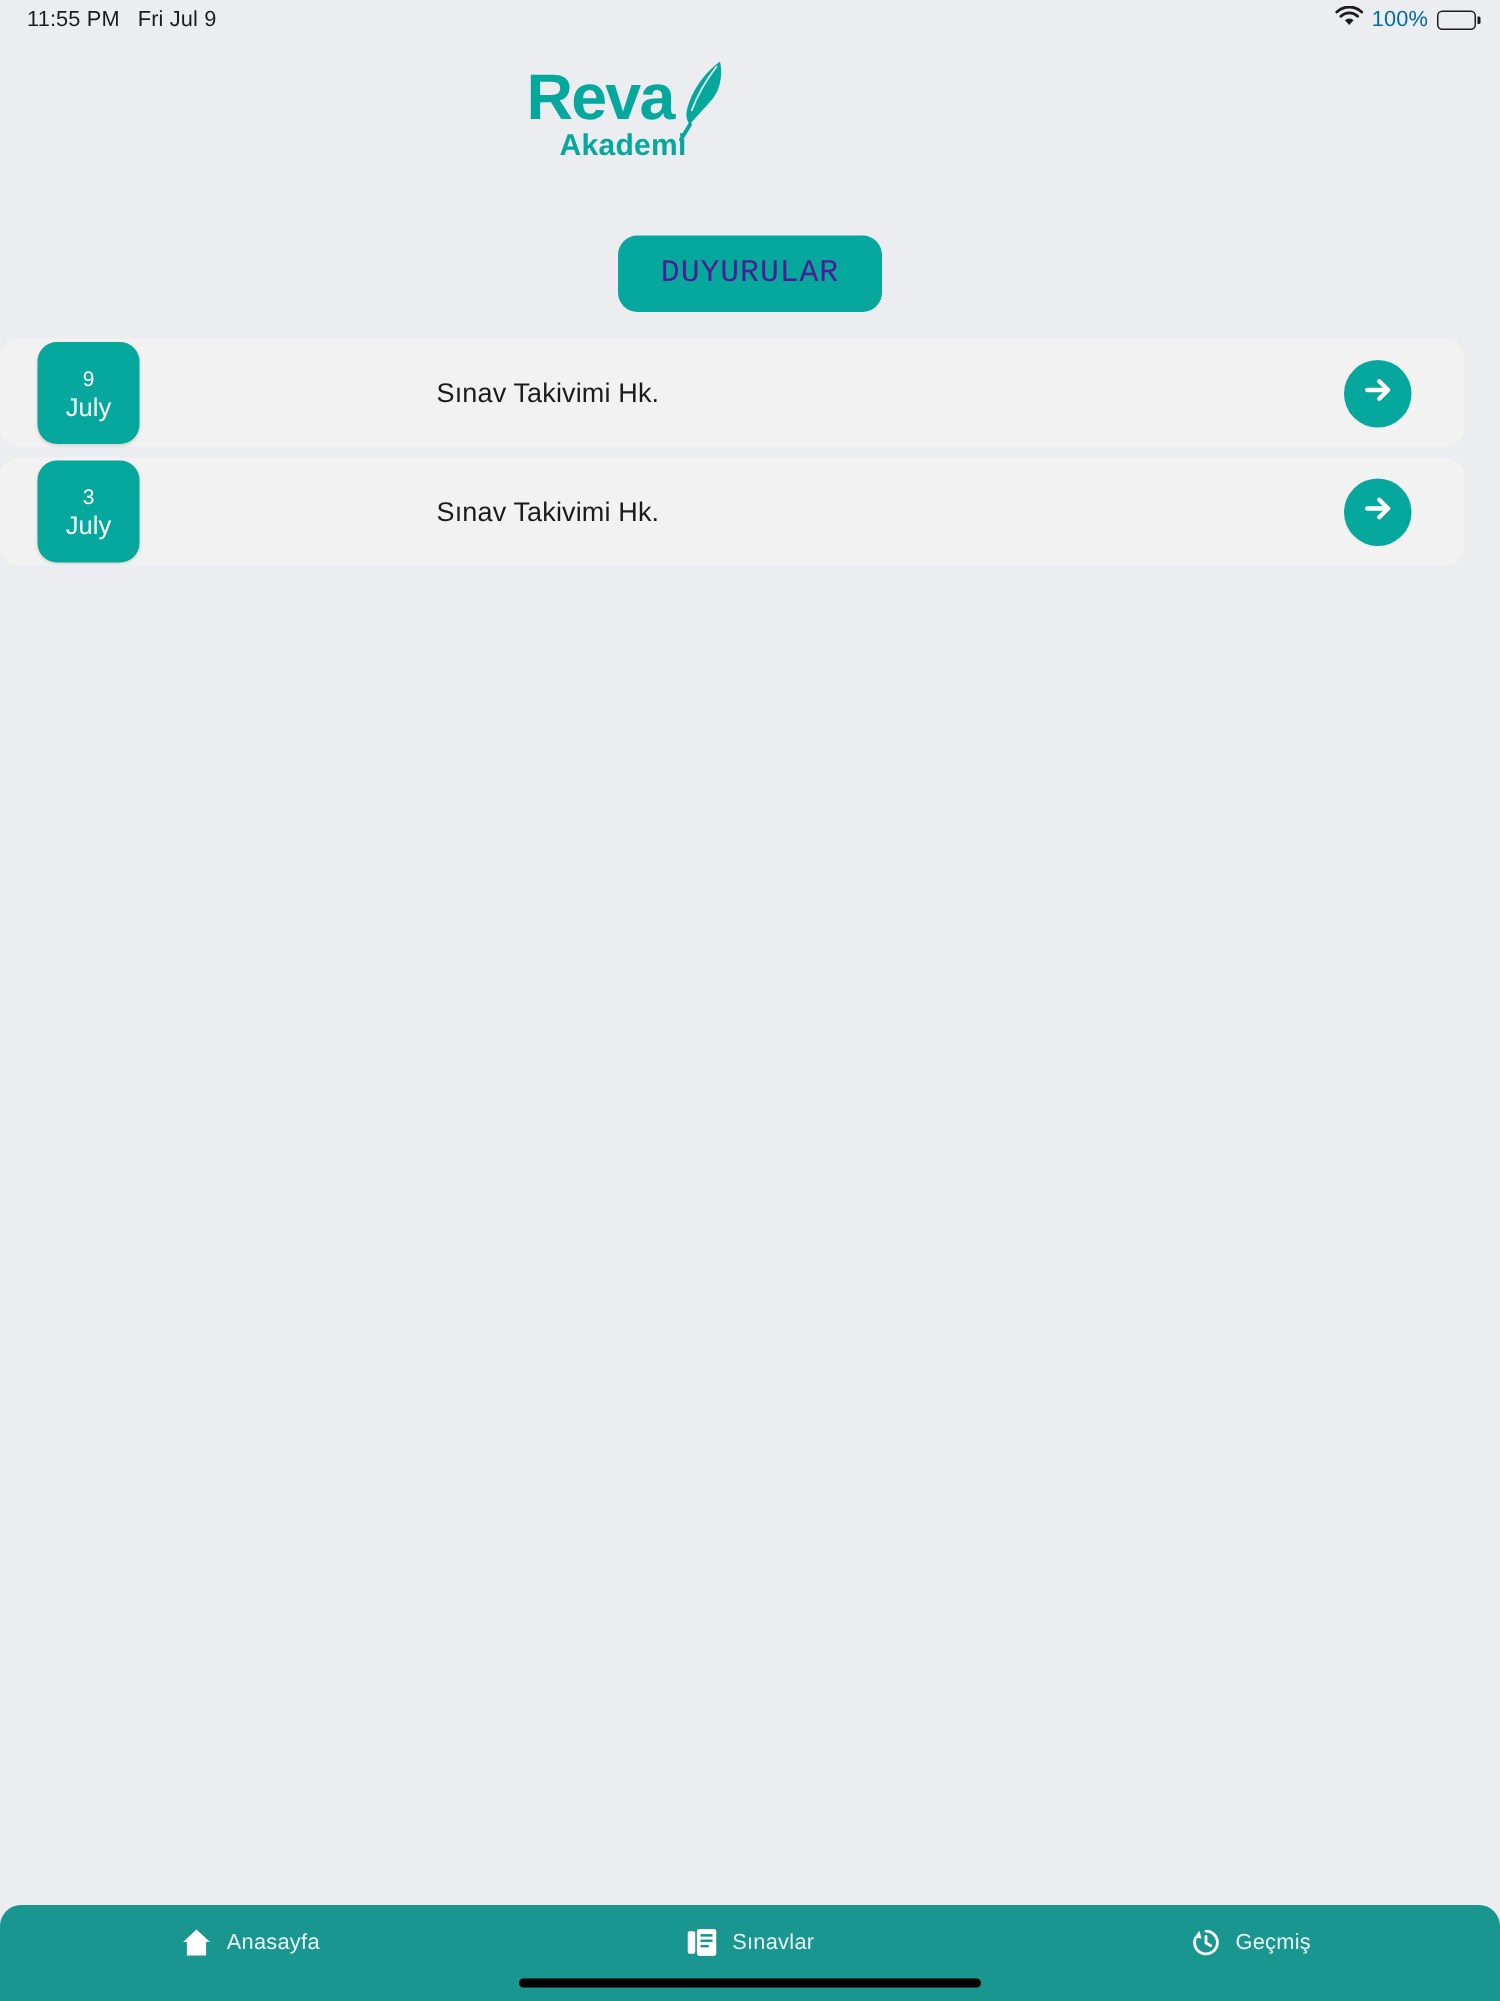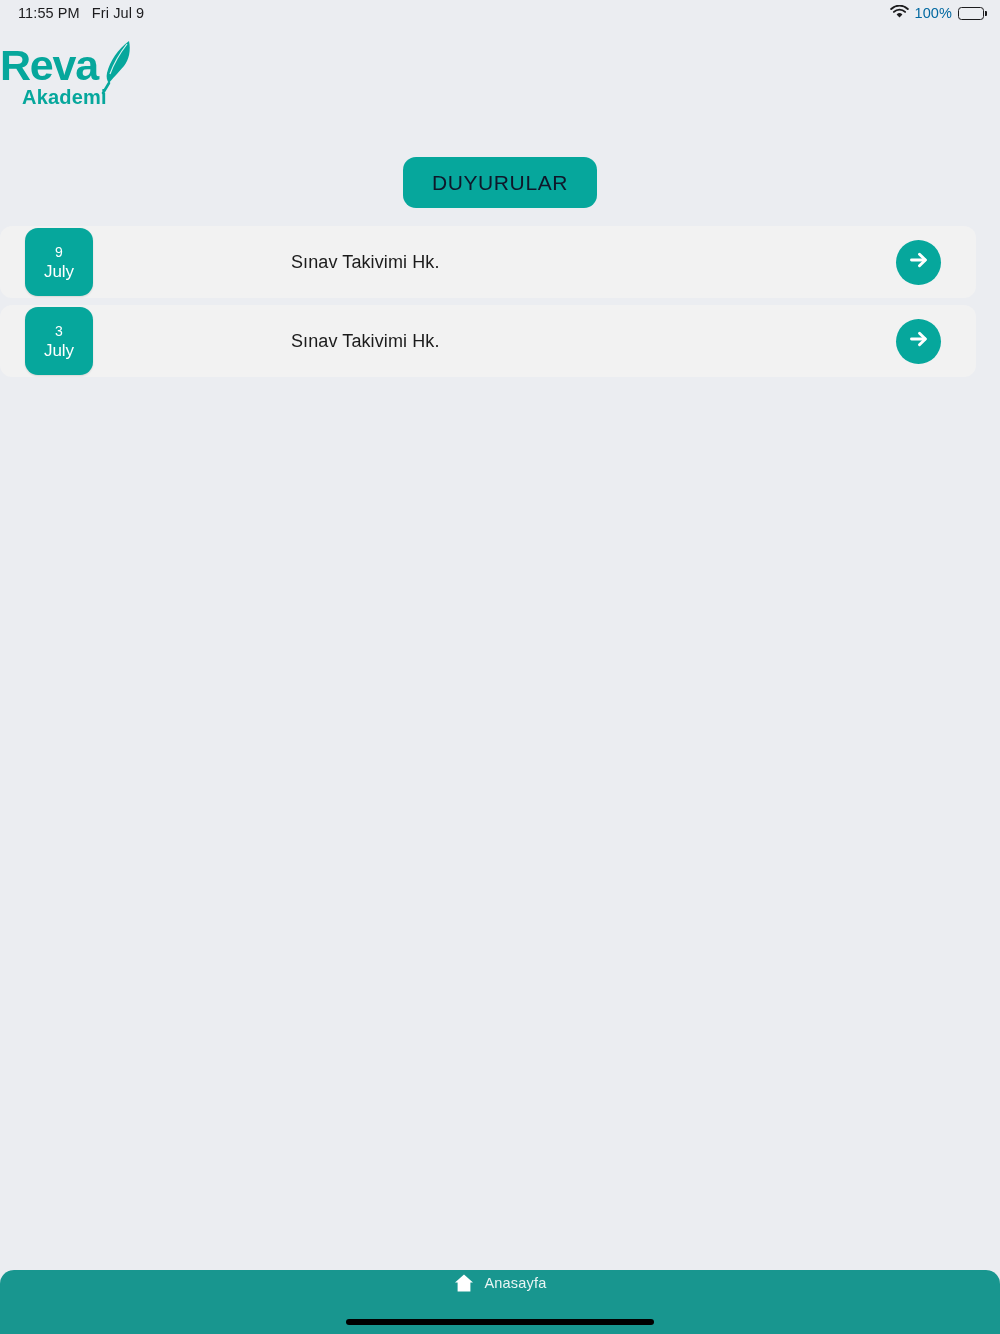--- a/index.html
+++ b/index.html
@@ -65,21 +65,21 @@
     background: #1c1c1e;
     border-radius: 1.6px;
   }
 
   
   .logo-wrap {
     position: absolute;
     top: 42px; left: 0;
     width: 832px;
     display: flex;
-    justify-content: flex-start;
+    justify-content: center;
   }
   .logo {
     position: relative;
     width: 130px;
     height: 72px;
   }
   .logo-reva {
     position: absolute;
     left: 0; top: 0;
     font-size: 43px;
@@ -105,27 +105,27 @@
   
   .announce-btn-wrap {
     position: absolute;
     top: 157px; left: 0;
     width: 1000px;
     display: flex;
     justify-content: center;
   }
   .announce-btn {
     background: #06a79c;
-    color: #0f172a;
+    color: #4c1d95;
     font-size: 21px;
     letter-spacing: 0.6px;
     padding: 15px 29px 15px 29px;
     border: none;
     border-radius: 13px;
-    font-family: Liberation Sans, sans-serif;
+    font-family: Liberation Mono, monospace;
     cursor: pointer;
     line-height: 1;
   }
 
   
   .list {
     position: absolute;
     top: 226px; left: 0;
     width: 1000px;
   }
@@ -189,21 +189,21 @@
   .bottom-nav {
     position: absolute;
     left: 0;
     bottom: 0;
     width: 1000px;
     height: 64px;
     background: #18968f;
     border-radius: 14px 14px 0 0;
     display: flex;
     align-items: flex-start;
-    padding-top: 2px;
+    padding-top: 14px;
   }
   .nav-item {
     flex: 1;
     display: flex;
     align-items: center;
     justify-content: center;
     gap: 9px;
     cursor: pointer;
   }
   .nav-label {
@@ -300,14 +300,36 @@
 
 <div class="bottom-nav" id="bottom-nav">
     <div class="nav-item">
     <span class="nav-icon">
         <svg width="22" height="22" viewBox="0 0 22 22">
           <path d="M11 2.4 L20 10.6 h-2.6 V19.6 H4.6 V10.6 H2 Z" fill="#ffffff"></path>
         </svg>
       </span>
     <span class="nav-label">Anasayfa</span>
     </div>
+    <div class="nav-item">
+    <span class="nav-icon">
+        <svg width="22" height="22" viewBox="0 0 22 22">
+          <rect x="1.5" y="3.5" width="5" height="15" rx="1.2" fill="#ffffff"></rect>
+          <rect x="7.6" y="2" width="12.9" height="18" rx="1.6" fill="#ffffff"></rect>
+          <rect x="10" y="5.4" width="8" height="1.7" fill="#18968f"></rect>
+          <rect x="10" y="9" width="8" height="1.7" fill="#18968f"></rect>
+          <rect x="10" y="12.6" width="5.5" height="1.7" fill="#18968f"></rect>
+        </svg>
+      </span>
+    <span class="nav-label">Sınavlar</span>
+    </div>
+    <div class="nav-item">
+    <span class="nav-icon">
+        <svg width="22" height="22" viewBox="0 0 22 22">
+          <path d="M11 3.4 a7.6 7.6 0 1 1 -7.1 4.9" stroke="#ffffff" stroke-width="1.9" fill="none" stroke-linecap="round"></path>
+          <path d="M6.6 3.2 L3.3 7.6 L8 8.4 Z" fill="#ffffff"></path>
+          <path d="M11 7 V11.3 L14.1 13.2" stroke="#ffffff" stroke-width="1.9" fill="none" stroke-linecap="round"></path>
+        </svg>
+      </span>
+    <span class="nav-label">Geçmiş</span>
+    </div>
   </div>
 <div class="home-indicator"></div>
 
 </body></html>

